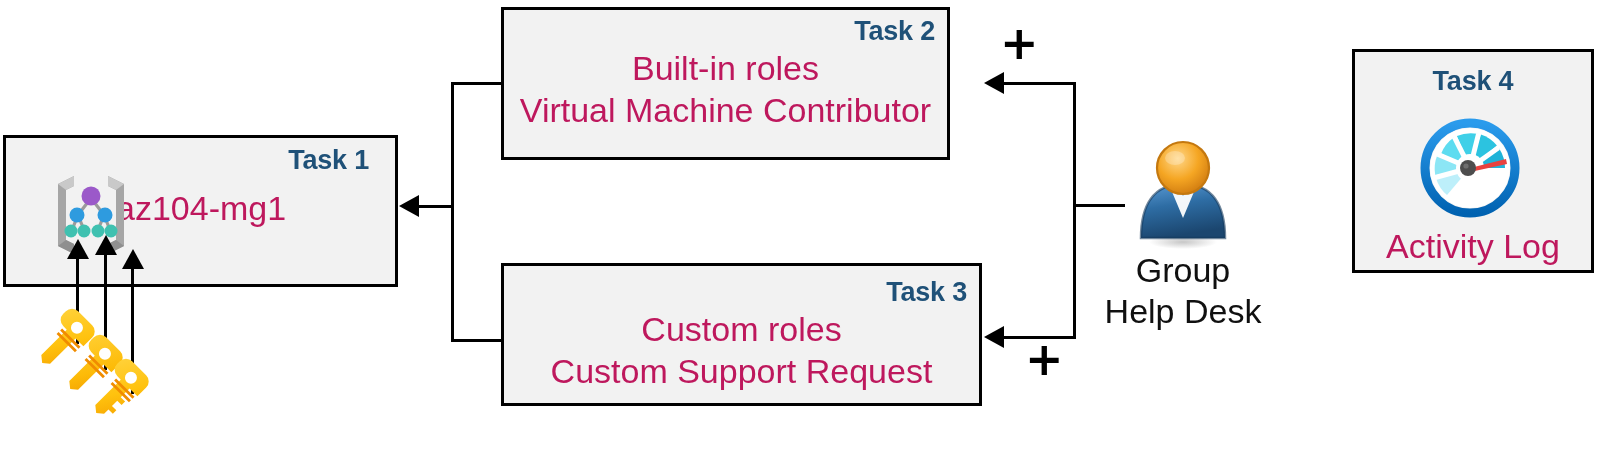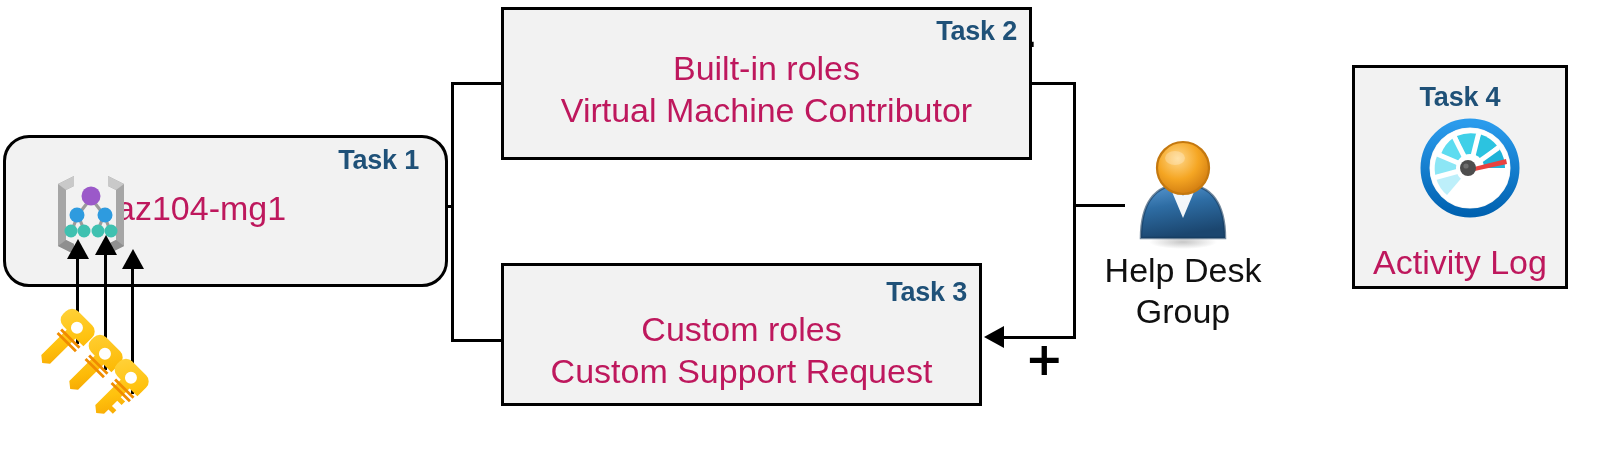--- a/index.html
+++ b/index.html
@@ -36,41 +36,41 @@
     position: absolute;
     color: #be185d;
     font-size: 34px;
     line-height: 1.23;
     text-align: center;
     white-space: nowrap;
     font-weight: 400;
   }
 
   
-  #task1 { left: 3px; top: 135px; width: 445px; height: 152px; border-radius: 26px; }
+  #task1 { left: 3px; top: 135px; width: 395px; height: 152px; }
   #task1 .task-label { right: 26px; top: 7px; }
   #task1-title {
     left: 0; right: 0; top: 50px;
     text-align: left;
     padding-left: 110px;
     box-sizing: border-box;
   }
 
   
-  #task2 { left: 501px; top: 7px; width: 531px; height: 153px; }
+  #task2 { left: 501px; top: 7px; width: 449px; height: 153px; }
   #task2 .task-label { right: 12px; top: 6px; }
   #task2-title { left: 0; right: 0; top: 38px; }
 
   
   #task3 { left: 501px; top: 263px; width: 481px; height: 143px; }
   #task3 .task-label { right: 12px; top: 11px; margin-left: 12px; }
   #task3-title { left: 0; right: 0; top: 43px; }
 
   
-  #task4 { left: 1352px; top: 65px; width: 216px; height: 224px; }
+  #task4 { left: 1352px; top: 49px; width: 242px; height: 224px; }
   #task4 .task-label {
     left: 0; right: 0; top: 14px;
     text-align: center;
   }
   #task4-title {
     left: 0; right: 0; top: 174px;
   }
 
   
   .line-v, .line-h {
@@ -293,22 +293,22 @@
       <path d="M37 47 L50 78 L63 47 L56 43 L50 56 L44 43 Z" fill="#ffffff" opacity="0.94"></path>
 
       <path d="M50 44 C20 44 8 66 8 98 L92 98 C92 66 80 44 50 44 Z" fill="none" stroke="#14395c" stroke-width="2.5" opacity="0.6"></path>
 
       <circle cx="50" cy="28" r="26" fill="url(#headg)"></circle>
       <circle cx="50" cy="28" r="26" fill="none" stroke="#c4780f" stroke-width="2.2"></circle>
       <ellipse cx="42" cy="18" rx="10" ry="7" fill="#ffffff" opacity="0.25"></ellipse>
     </svg>
   </div>
   <div id="helpdesk-label">
+    <div>Group</div>
     <div>Help Desk</div>
-    <div>Group</div>
   </div>
 
   <div class="box" id="task4">
     <span class="task-label">Task 4</span>
     <span class="box-text" id="task4-title">Activity Log</span>
   </div>
 
   <div id="gauge-icon">
     <svg width="112" height="100" viewBox="0 0 112 100" xmlns="http://www.w3.org/2000/svg">
       <defs>

